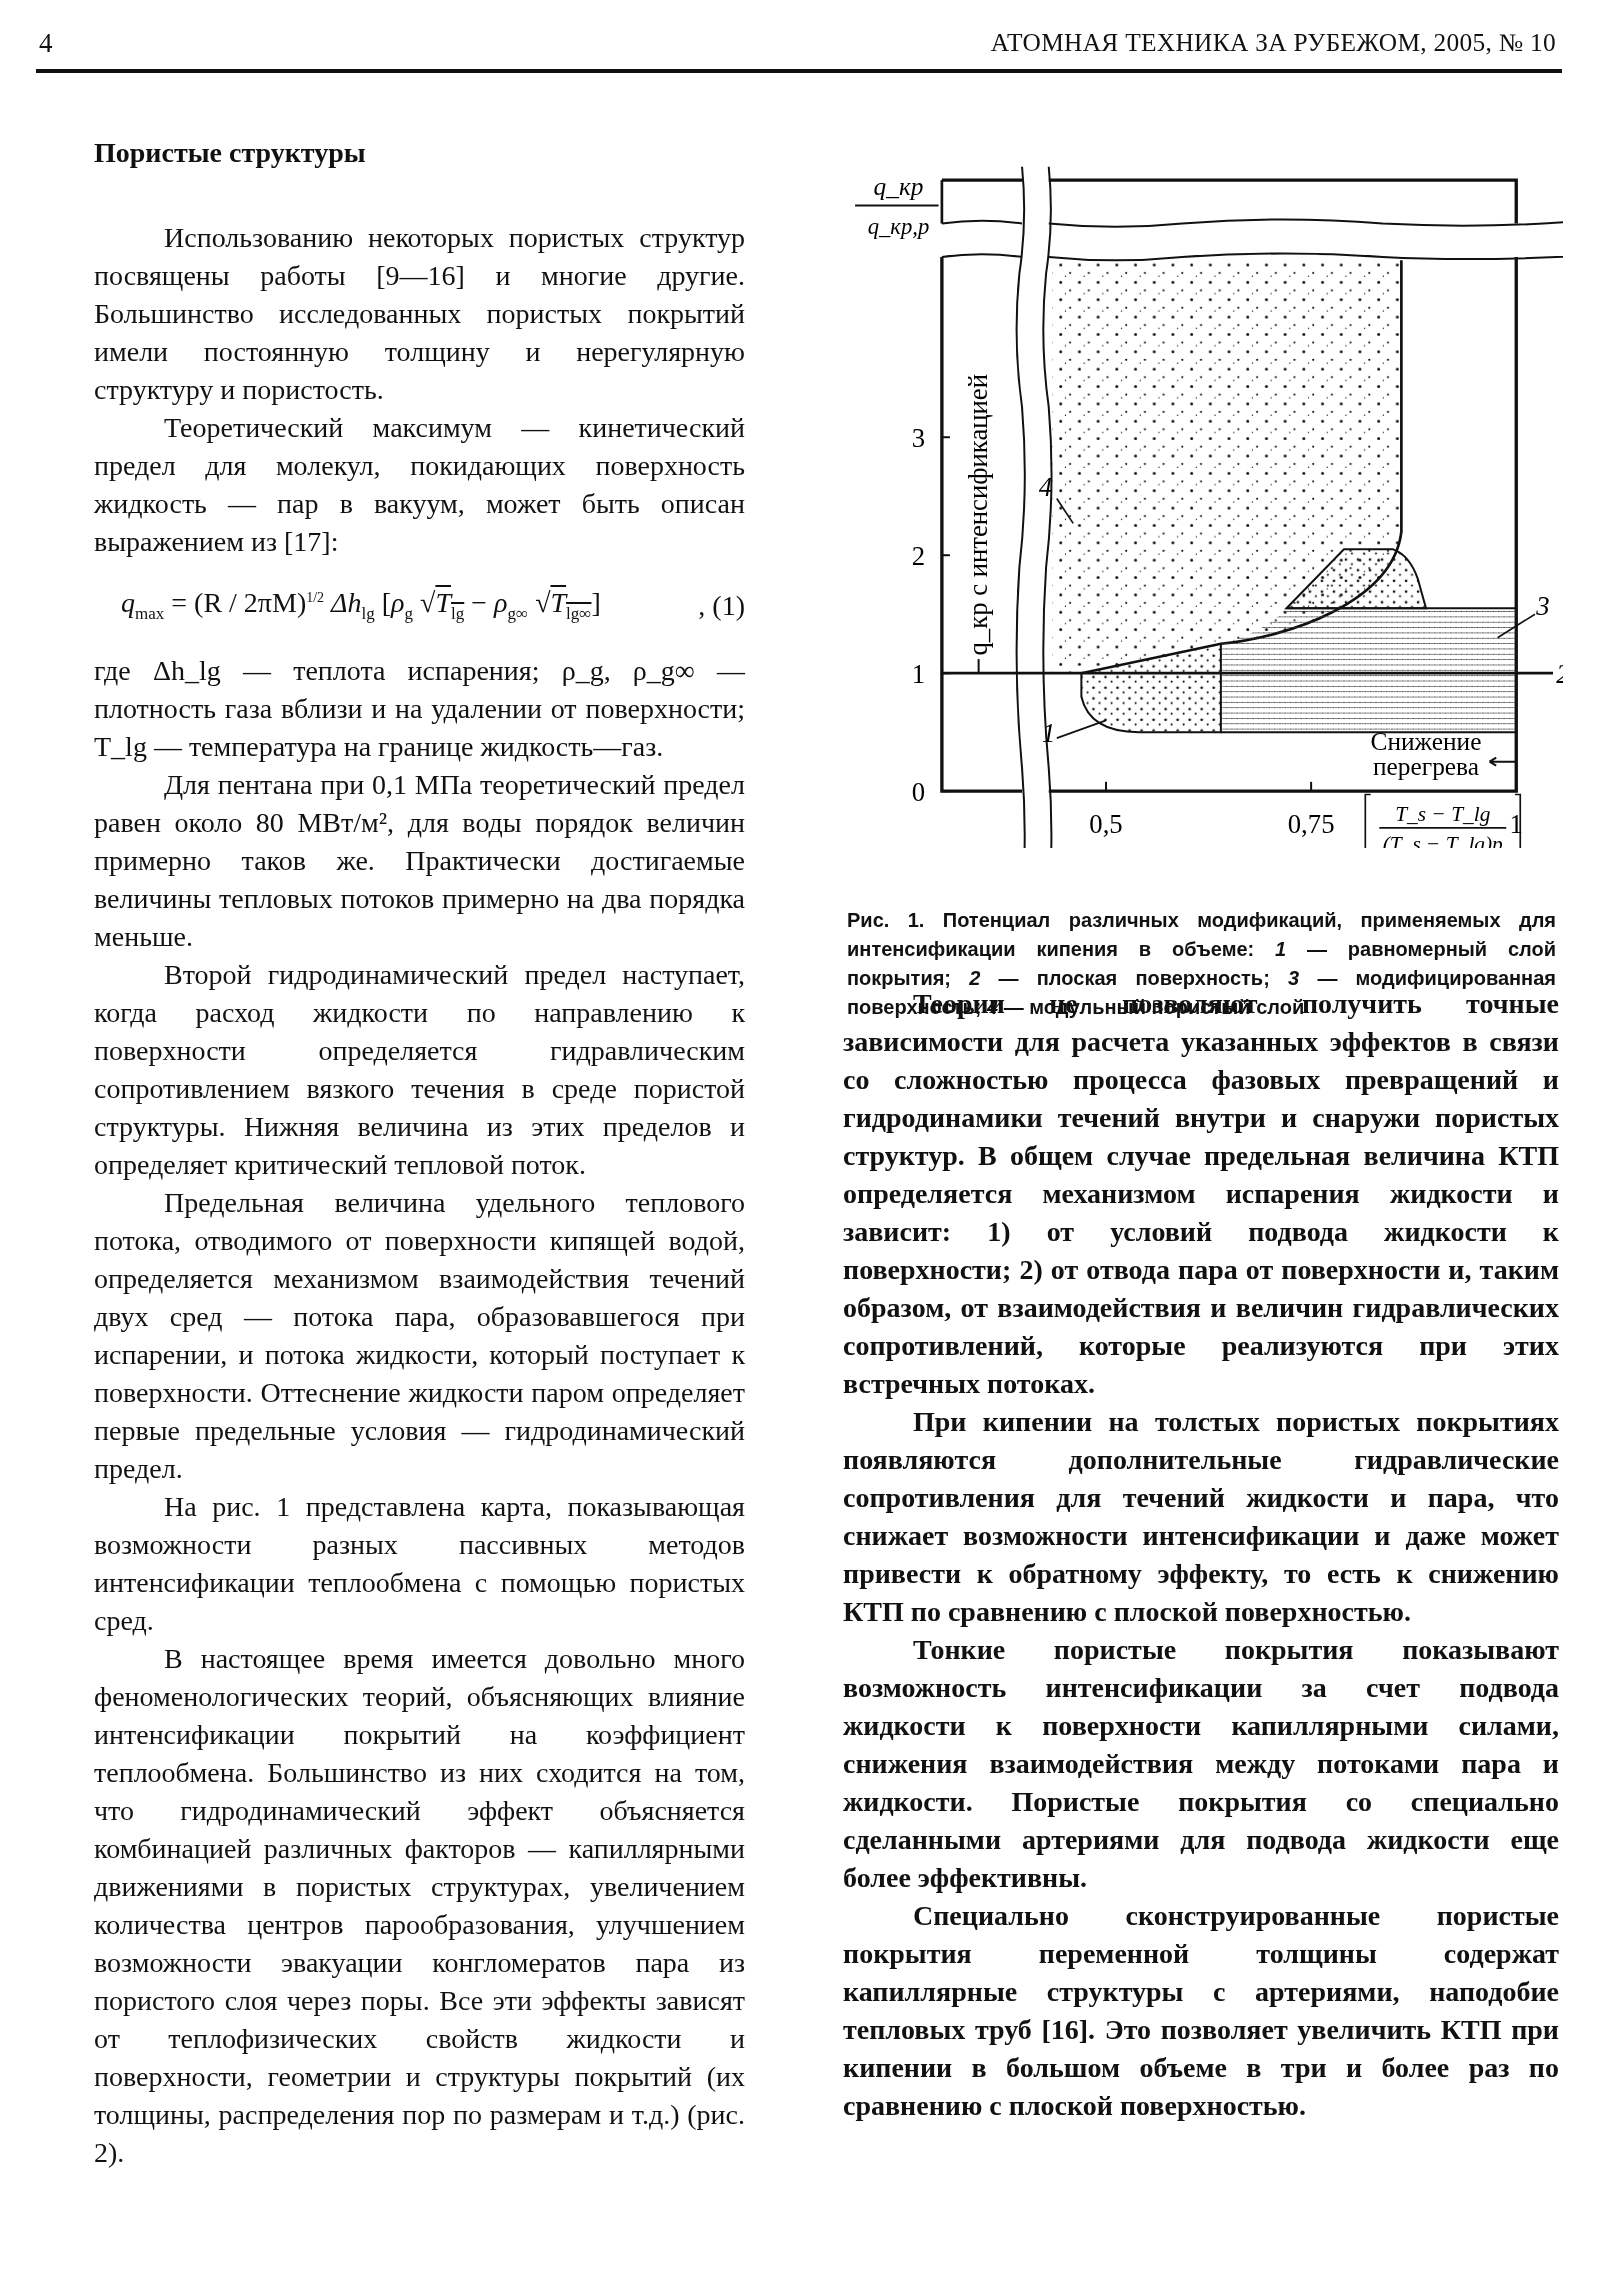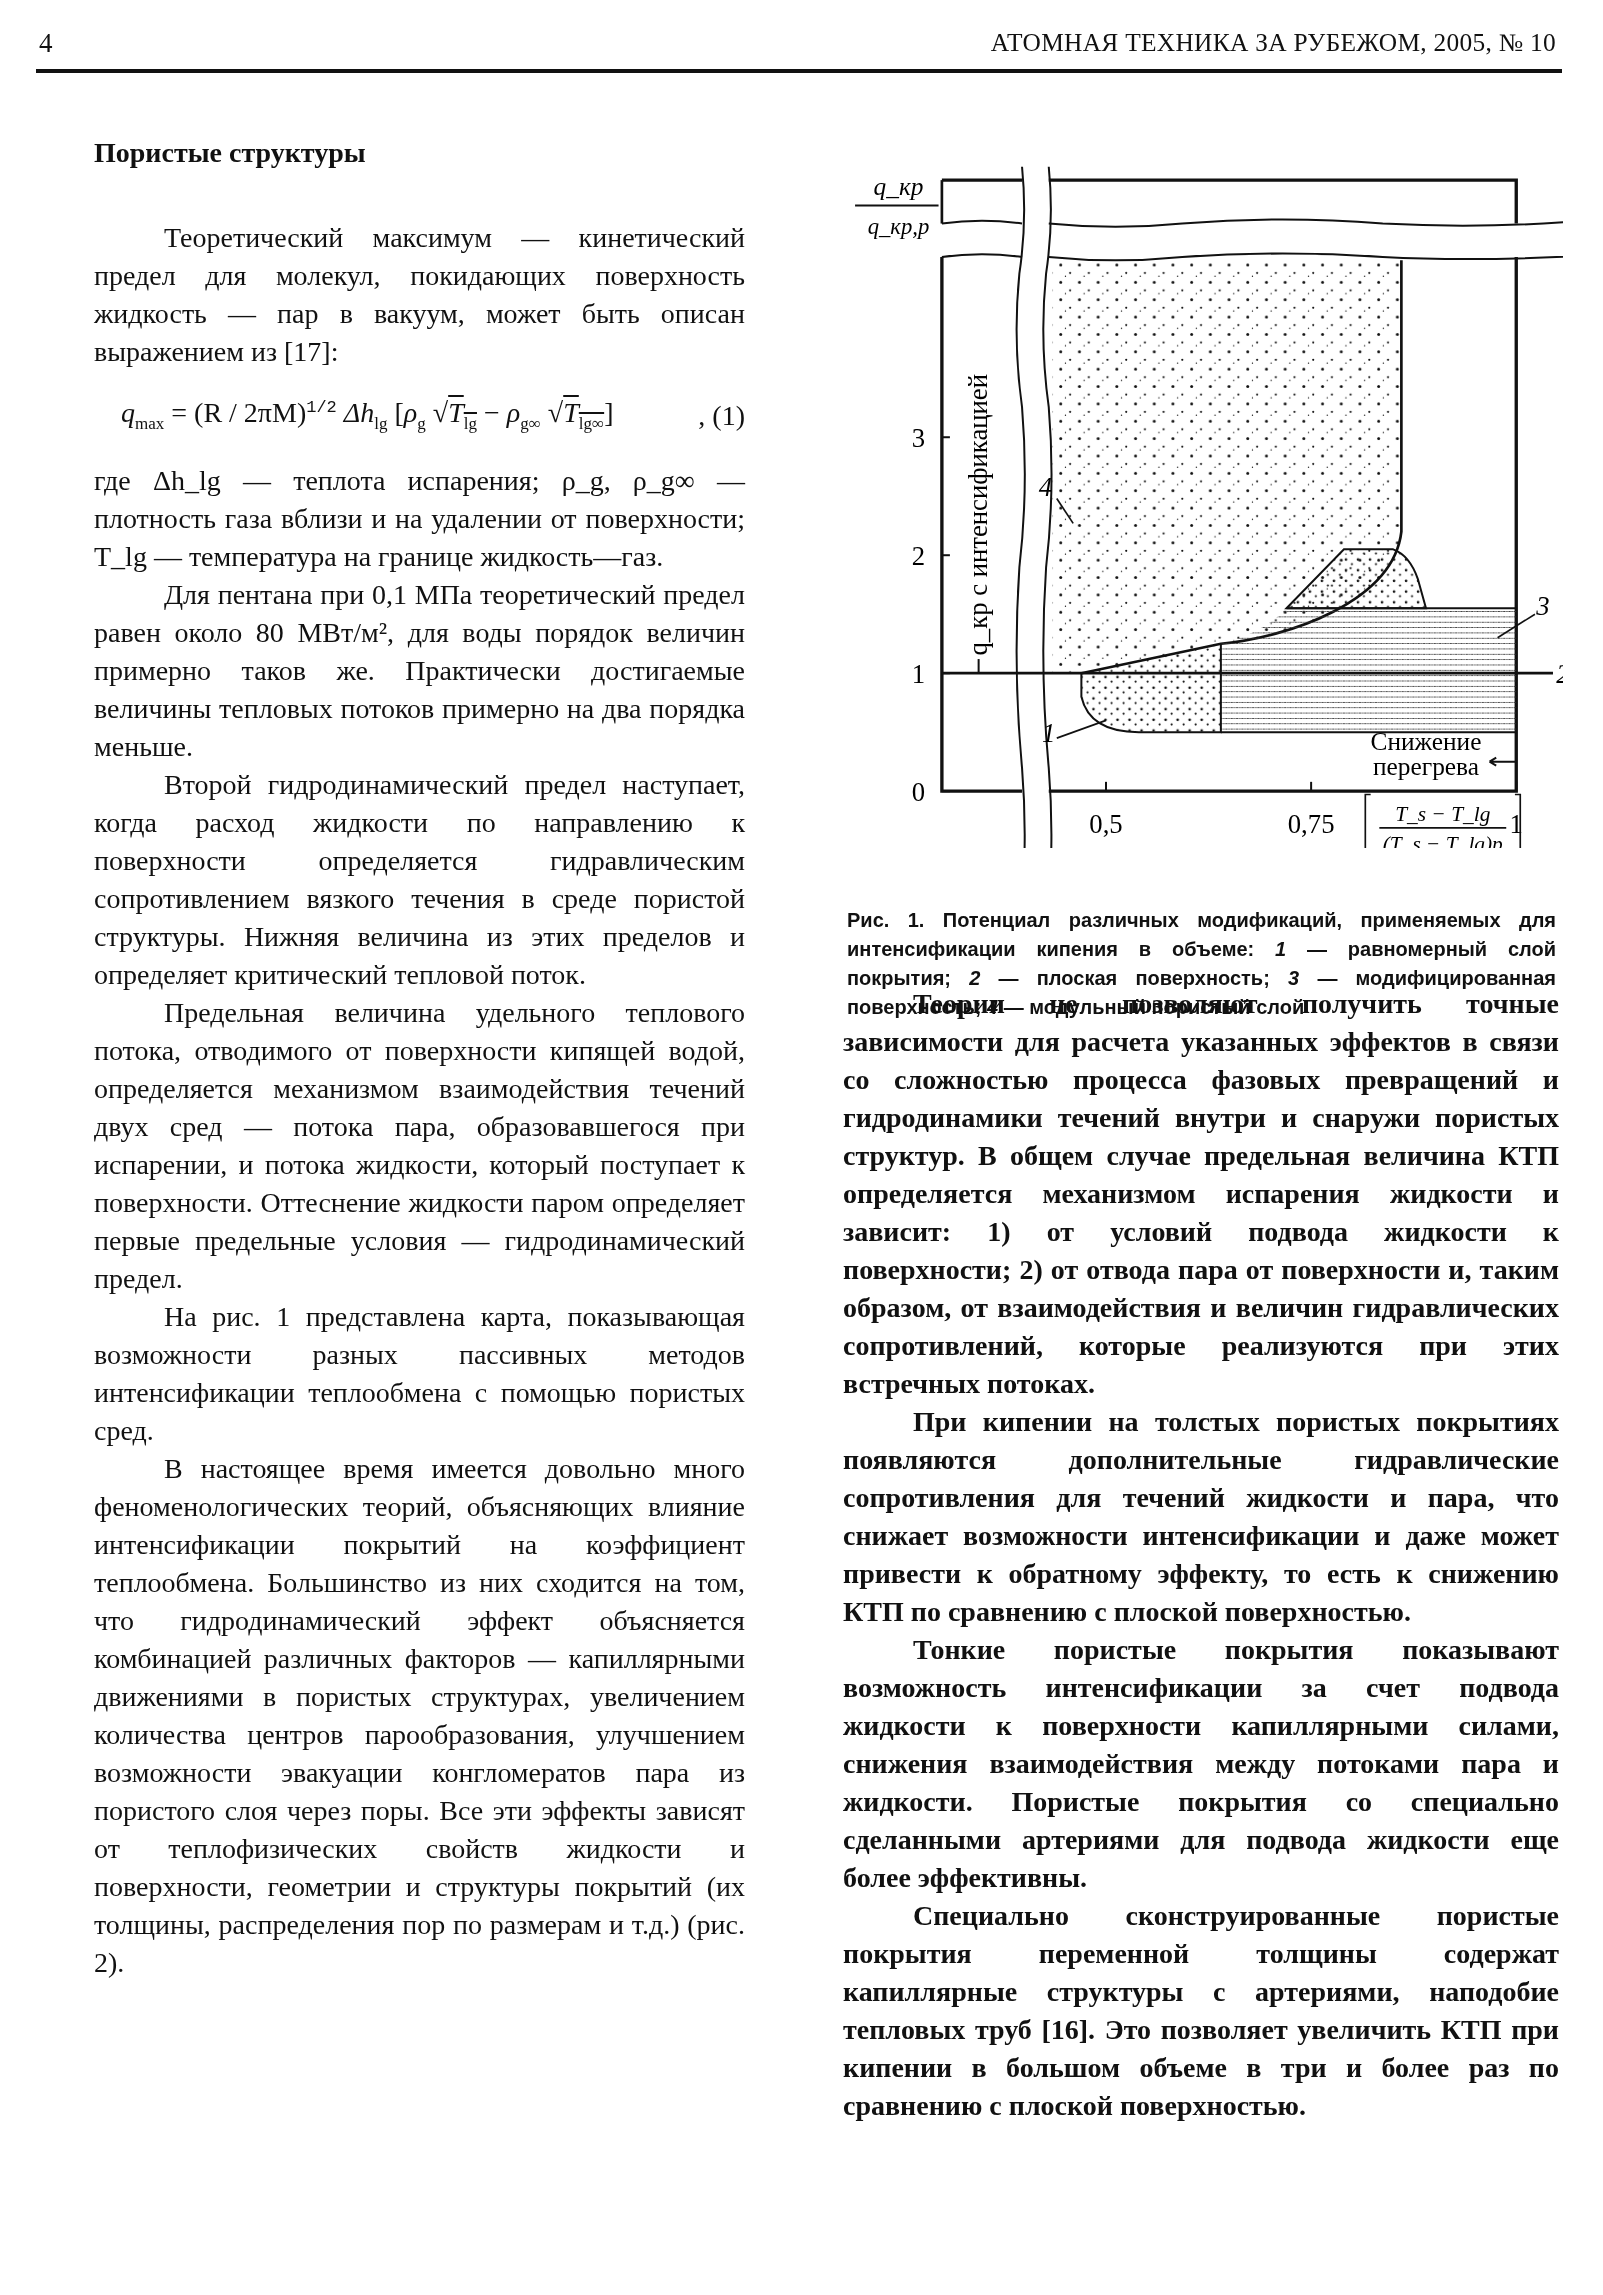--- a/index.html
+++ b/index.html
@@ -10,34 +10,35 @@
   .hdr-rule { position:absolute; left:36px; right:41px; top:69px; height:4px; background:#111; }
   .col { position:absolute; font-size:28px; line-height:38px; text-align:justify; }
   .col-left { left:94px; width:651px; top:127px; }
   .col-right { left:843px; width:716px; top:985px;font-weight:bold; }
   .col p { margin:0; text-indent:0; }
   .col p.ind { text-indent:70px; }
   .section-title { font-weight:bold; font-size:28px; margin:6.7px 0 47px 0 !important; }
   .formula { font-style:normal; font-size:28px; display:flex; justify-content:space-between; align-items:center; margin:18.7px 0 20px 0; padding-left:27px; height:53px; }
   .formula i { font-style:italic; }
   .formula sub { font-size:17px; }
-  .formula sup { font-size:17px;font-family:Liberation Mono, monospace; }
+  .formula sup { font-size:14px; }
   .fig-caption { position:absolute; left:847px; top:906px; width:709px; font-family:"Liberation Sans", sans-serif; font-weight:bold; font-size:20px; line-height:29px; text-align:justify; }
   .fig-caption i { font-style:italic; }
   svg text { font-family:"Liberation Serif", serif; }
 </style>
 </head>
 <body>
 
 <div class="hdr-num">4</div>
 <div class="hdr-title">АТОМНАЯ ТЕХНИКА ЗА РУБЕЖОМ, 2005, № 10</div>
 <div class="hdr-rule"></div>
 
 <div class="col col-left">
   <p class="section-title">Пористые структуры</p>
+  <p class="ind">Использованию некоторых пористых структур посвящены работы [9—16] и многие другие. Большинство исследованных пористых покрытий имели постоянную толщину и нерегулярную структуру и пористость.</p>
   <p class="ind">Теоретический максимум — кинетический предел для молекул, покидающих поверхность жидкость — пар в вакуум, может быть описан выражением из [17]:</p>
   <div class="formula">
     <span>
       <i>q</i><sub>max</sub>
       <span>= (R / 2πM)</span><sup>1/2</sup>
       <i>Δh</i><sub>lg</sub>
       <span>[</span><i>ρ</i><sub>g</sub>
       <span>√</span><span style="text-decoration:overline"><i>T</i><sub>lg</sub></span>
       <span>−</span>
       <i>ρ</i><sub>g∞</sub>

